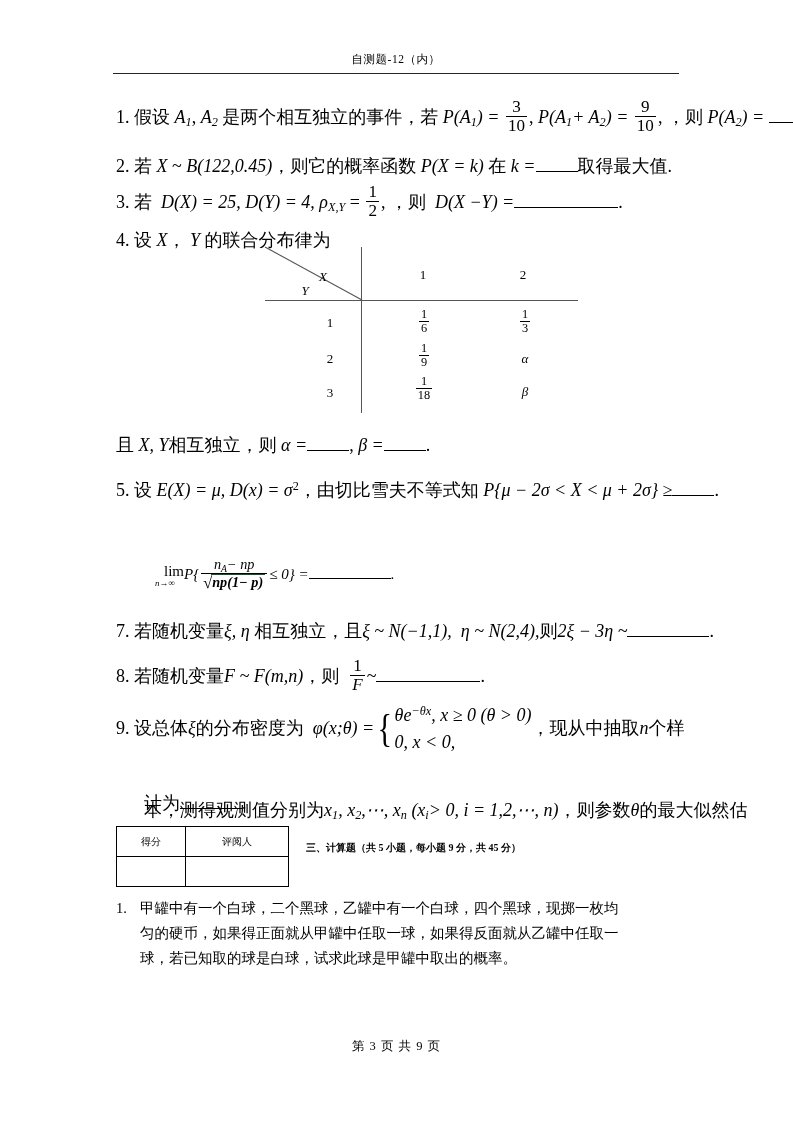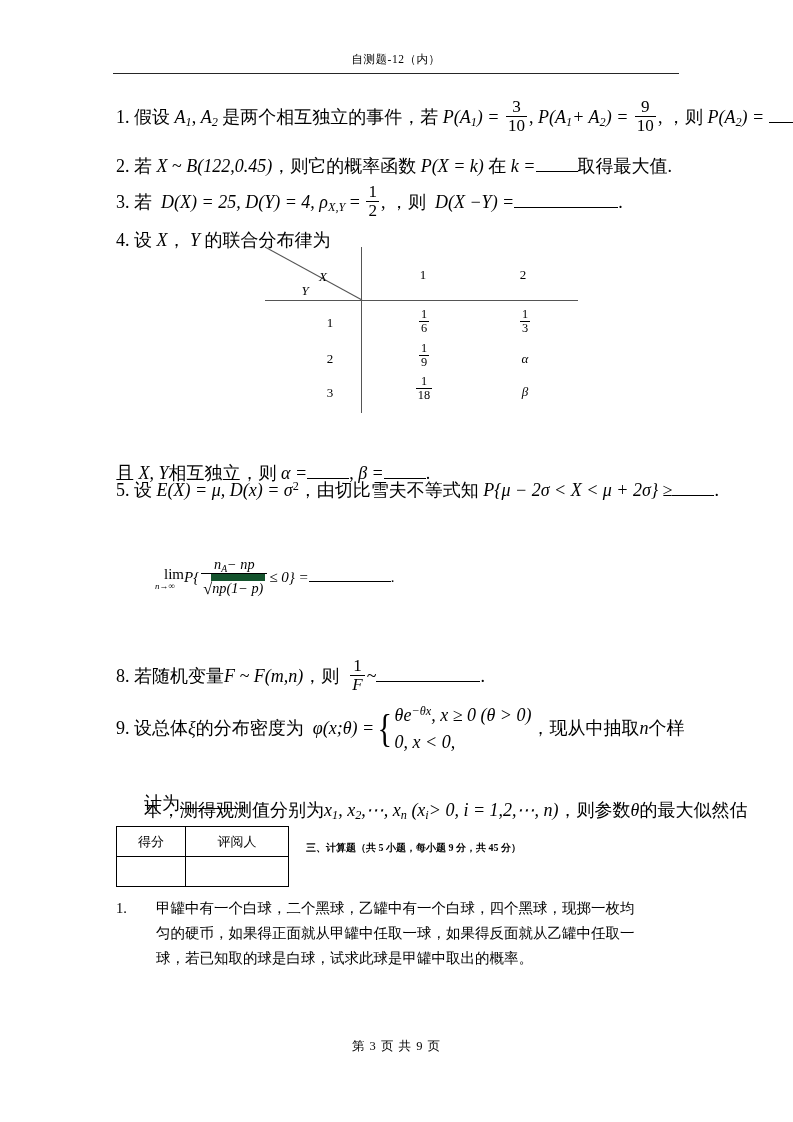--- a/index.html
+++ b/index.html
@@ -158,21 +158,21 @@
   
   .scorebox {
     position: absolute;
     left: 116px;
     top: 826px;
     border-collapse: collapse;
   }
   .scorebox td {
     border: 1.3px solid #000;
     height: 27px;
-    font-size: 13px;
+    font-size: 10px;
     text-align: center;
     font-family: Liberation Sans, sans-serif;
   }
   .scorebox td.c1 { width: 66px; }
   .scorebox td.c2 { width: 100px; margin-top: 36px; }
 
   .section-head {
     position: absolute;
     left: 306px;
     top: 841px;
@@ -229,23 +229,24 @@
     text-align: center;
     line-height: 1;
     position: relative;
     top: 0.05em;
   }
   .limwrap .lim { display: block; font-style: normal; margin-left: 18px; }
   .limwrap .under { display: block; font-size: 0.6em; font-style: italic; }
 
   .sqrtwrap {
     display: inline-block;
-    border-top: 7px solid #14532d;
+    border-top: 1px solid #14532d;
     padding: 0 2px 0 1px;
     margin-left: -1px;
+    font-weight: bold;
   }
   .radical { font-size: 1.15em; vertical-align: -0.08em; }
 </style>
 </head>
 <body>
 
 <div class="page">
 
   <div class="header">自测题-12（内）</div>
   <div class="header-rule"></div>
@@ -321,21 +322,21 @@
     <div class="jt-cell" style="left:148px; top:96px; width:22px;">
       <span class="frac upright"><span class="num">1</span><span class="den">9</span></span>
     </div>
     <div class="jt-cell" style="left:249px; top:104px; width:22px;">α</div>
     <div class="jt-cell" style="left:145px; top:129px; width:28px;">
       <span class="frac upright"><span class="num">1</span><span class="den">18</span></span>
     </div>
     <div class="jt-cell" style="left:249px; top:137px; width:22px;">β</div>
   </div>
 
-  <div class="q" style="left:116px; top:432px;margin-top:28px;">
+  <div class="q" style="left:116px; top:432px;">
     <span class="cn">且</span>
     <span class="mi">X,</span>
     <span class="mi">Y</span><span class="cn">相互独立，则</span>
     <span class="mi">α =</span><span class="blank b-s"></span><span class="mr">,</span>
     <span class="mi">β =</span><span class="blank b-s"></span><span class="mr">.</span>
   </div>
 
   <div class="q" style="left:116px; top:477px;">
     <span class="qnum">5.</span>
     <span class="cn">设</span>
@@ -345,20 +346,27 @@
   </div>
 
 
   <div class="q" style="left:146px; top:558px; font-size:15px;">
     <span class="limwrap">
       <span class="lim">lim</span>
       <span class="under">n→∞</span>
     </span><span class="mi">P{</span><span class="frac"><span class="num"><span class="mi">n</span><span class="sub">A</span><span class="mi">− np</span></span><span class="den"><span class="radical mr">√</span><span class="sqrtwrap mi">np(1− p)</span></span></span><span class="mi">≤ 0} =</span><span class="blank b-l"></span><span class="mr">.</span>
   </div>
 
+  <div class="q" style="left:116px; top:618px;">
+    <span class="qnum">7.</span>
+    <span class="cn">若随机变量</span><span class="mi">ξ,</span>
+    <span class="mi">η</span>
+    <span class="cn">相互独立，且</span><span class="mi">ξ ~ N(−1,1),</span>
+    &nbsp;<span class="mi">η ~ N(2,4),</span><span class="cn">则</span><span class="mi">2ξ − 3η ~</span><span class="blank b-l"></span><span class="mr">.</span>
+  </div>
 
   <div class="q" style="left:116px; top:659px;">
     <span class="qnum">8.</span>
     <span class="cn">若随机变量</span><span class="mi">F ~ F(m,n)</span><span class="cn">，则</span>
     &nbsp;<span class="frac"><span class="num mr">1</span><span class="den">F</span></span><span class="mr">~</span><span class="blank b-xl"></span><span class="mr">.</span>
   </div>
 
   <div class="q" style="left:116px; top:703px;">
     <span class="qnum">9.</span>
     <span class="cn">设总体</span><span class="mi">ξ</span><span class="cn">的分布密度为</span>
@@ -385,21 +393,21 @@
       <td class="c2"></td>
     </tr>
   </tbody>
     </table>
 
   <div class="section-head">三、计算题（共 5 小题，每小题 9 分，共 45 分）</div>
 
   <div class="para" style="left:116px; top:896px; width:570px;">
     <div style="position:relative;">
       <span style="position:absolute; left:0; top:0;">1.</span>
-      <div style="margin-left:40px;">
+      <div style="margin-left:24px;">
         <div>甲罐中有一个白球，二个黑球，乙罐中有一个白球，四个黑球，现掷一枚均</div>
         <div>匀的硬币，如果得正面就从甲罐中任取一球，如果得反面就从乙罐中任取一</div>
         <div>球，若已知取的球是白球，试求此球是甲罐中取出的概率。</div>
       </div>
     </div>
   </div>
 
   <div class="footer">第 3 页  共 9 页</div>
 
 </div>

